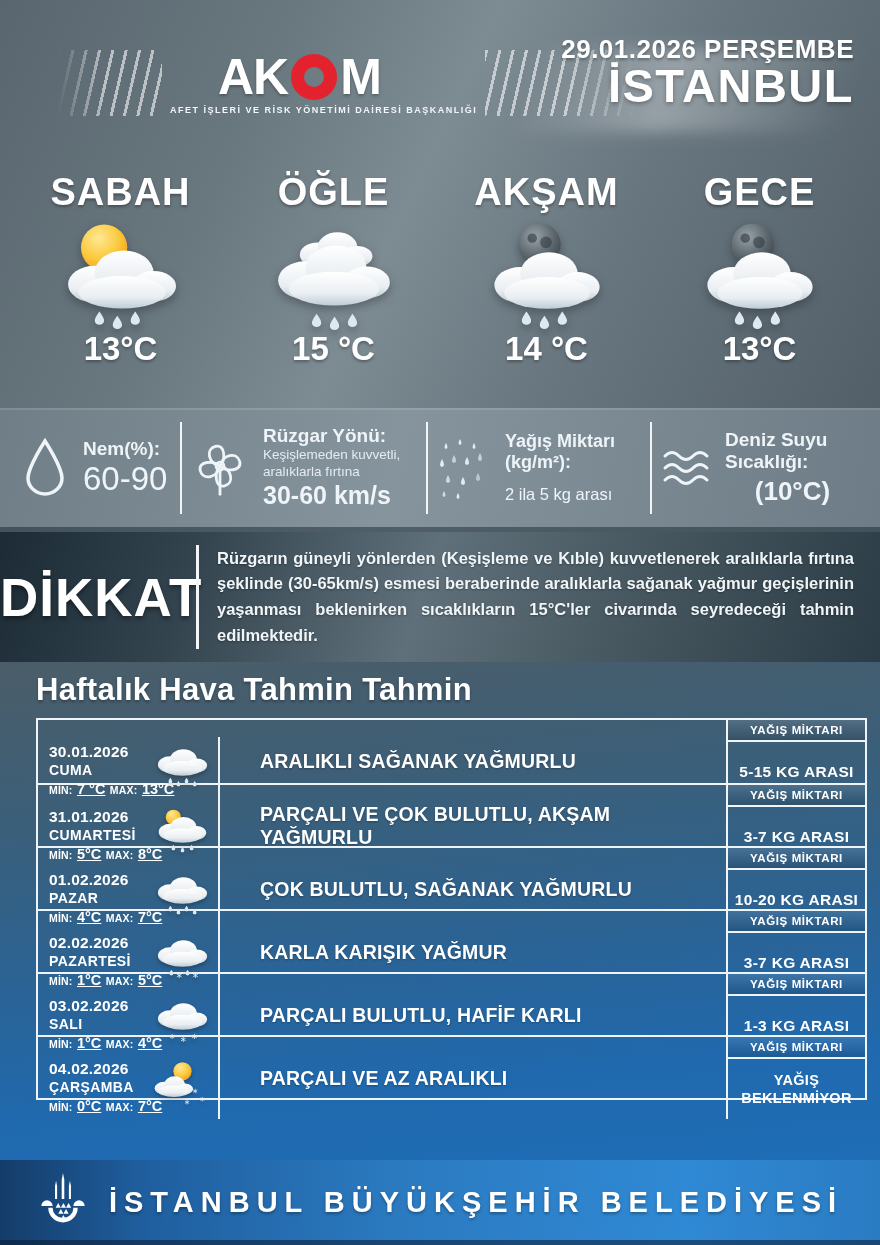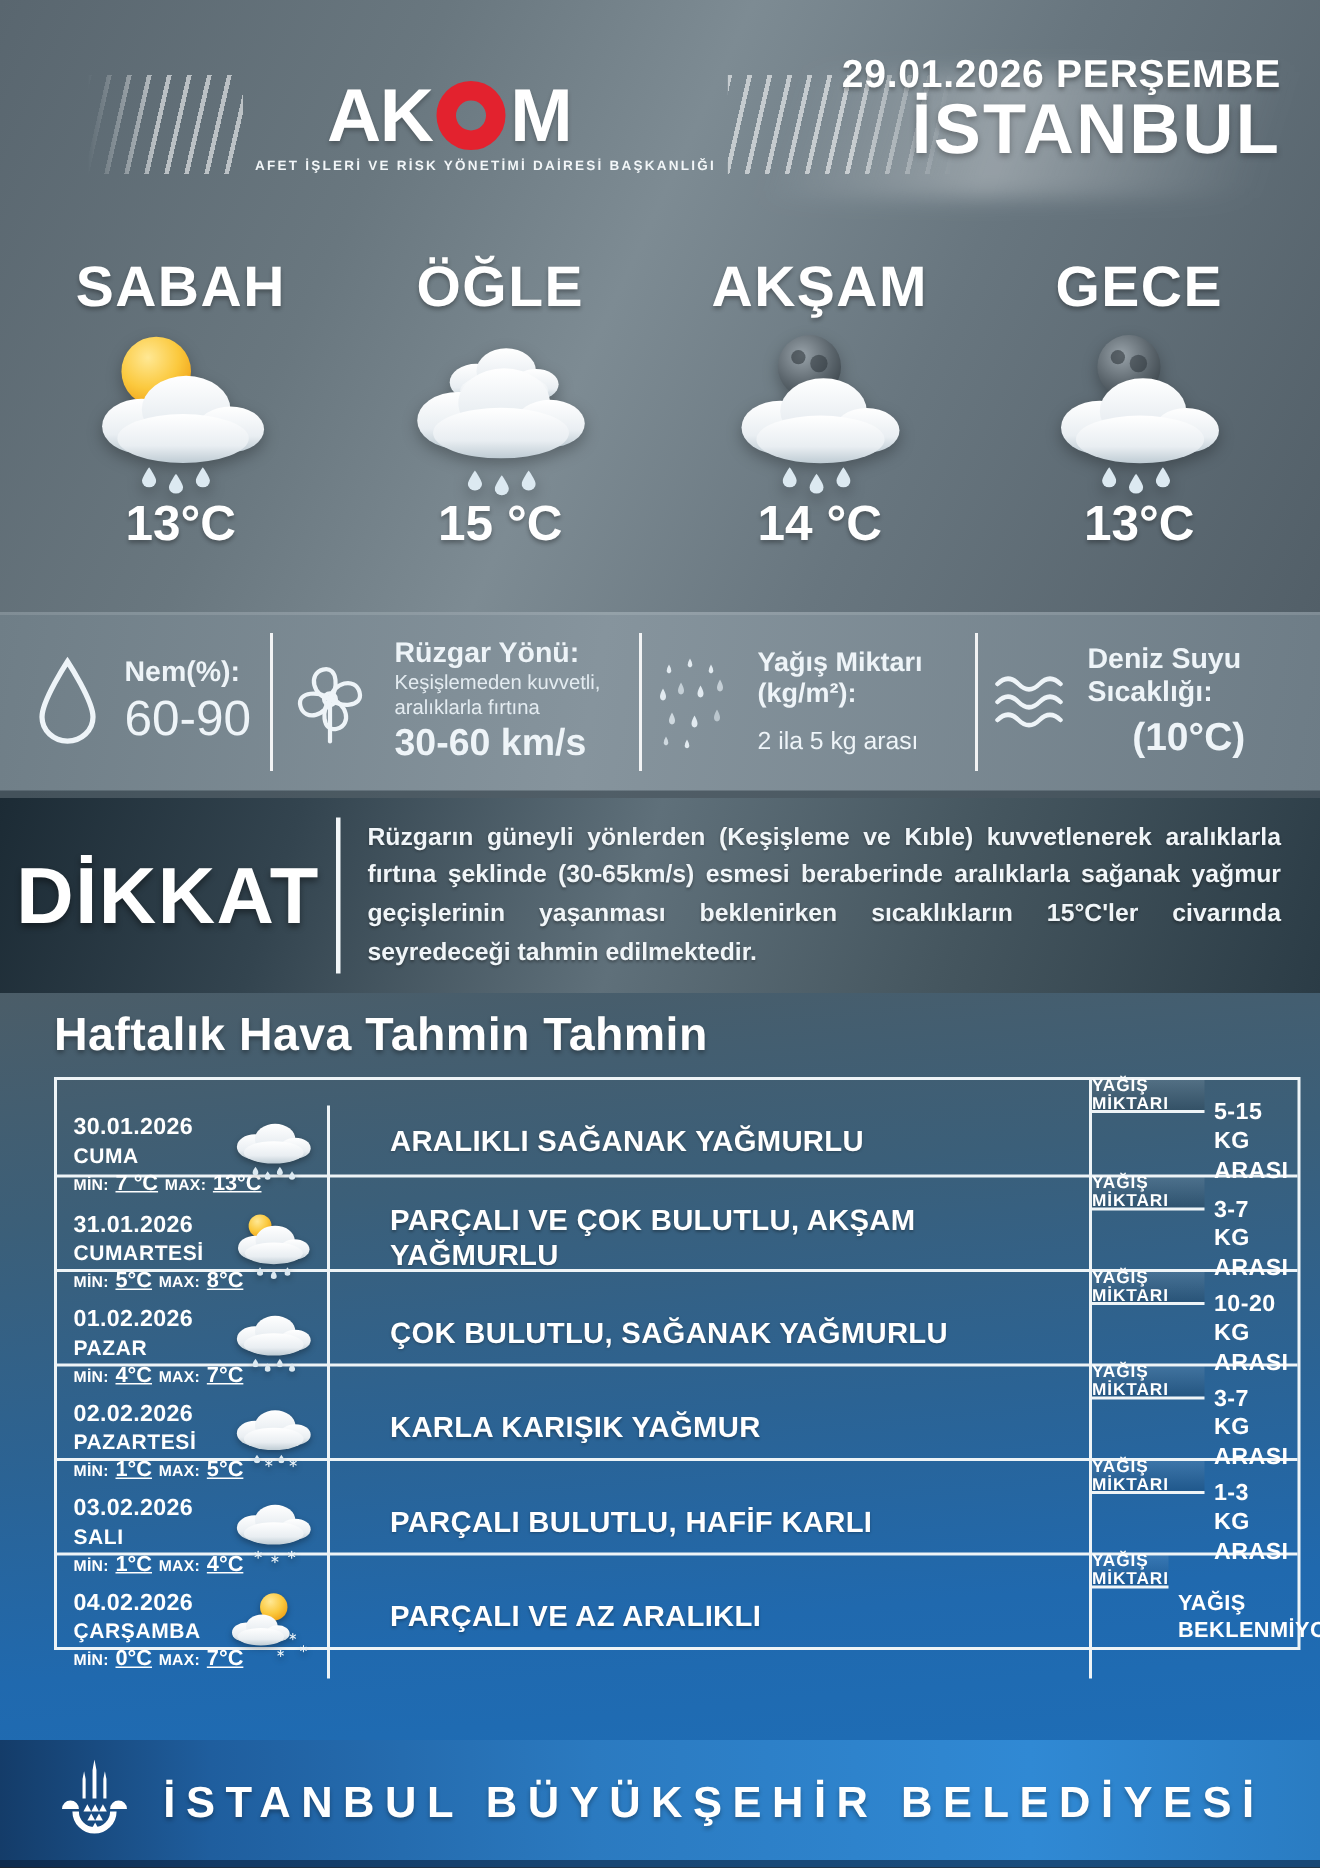--- a/index.html
+++ b/index.html
@@ -53,21 +53,21 @@
   .stat-desc { font-size:13.5px; font-weight:400; line-height:1.25; max-width:172px; color:#e4ecf1; }
   .stat-value-big { font-size:33px; font-weight:500; }
   .stat-value-mid { font-size:25px; font-weight:600; margin-top:1px; }
   .stat-value-sm  { font-size:16.5px; font-weight:400; margin-top:12px; }
   .stat-value-center { font-size:26px; font-weight:600; text-align:center; margin-top:3px; }
   .stat-icon svg { display:block; }
 
   
   .alert { height:130px; display:flex; align-items:center;
     background:linear-gradient(108deg,#1c2b35 0%,#33444f 22%,#5f707a 48%,#45565f 72%,#2b3c46 100%); }
-  .alert-title { width:224px; text-align:center; font-size:53px; font-weight:900; letter-spacing:1px;
+  .alert-title { width:196px; text-align:center; font-size:53px; font-weight:900; letter-spacing:1px;
     text-shadow:0 3px 4px rgba(0,0,0,.4); }
   .alert-vdiv { width:3px; height:104px; background:#f2f6f8; flex:0 0 3px; }
   .alert-text { flex:1; padding:0 26px 0 18px; font-size:16.5px; font-weight:700; line-height:1.56;
     text-align:justify; color:#f0f5f8; text-shadow:0 1px 2px rgba(0,0,0,.35); }
 
   
   .weekly { height:498px; padding-top:8px;
     background:linear-gradient(175deg,#4b5d68 0%,#3b5f79 28%,#2b6394 56%,#2069ae 80%,#1e6db6 100%); }
   .weekly-title { margin:2px 0 10px 36px; font-size:31px; font-weight:800; letter-spacing:.3px;
     text-shadow:0 2px 3px rgba(0,0,0,.3); }
@@ -77,25 +77,25 @@
   .daycell { position:relative; border-right:2px solid #eef4f7; padding:6px 6px 4px 11px;margin-top:17px; }
   .row-date { font-size:15.5px; font-weight:600; letter-spacing:.2px; }
   .row-day  { font-size:14px;  font-weight:700; margin-top:1px; letter-spacing:.4px; }
   .row-minmax { margin-top:2px; font-weight:700; white-space:nowrap; }
   .mm-label { font-size:10.5px; letter-spacing:.2px; }
   .mm-value { font-size:14.5px;text-decoration:underline; }
   .row-icon { position:absolute; right:3px; top:4px; width:66px; height:55px; }
   .row-icon svg { width:100%; height:100%; filter:drop-shadow(0 2px 2px rgba(0,0,0,.3)); }
   .fcell { display:flex; align-items:center; padding-left:40px; }
   .forecast { font-size:19.5px; font-weight:700; letter-spacing:.2px; text-shadow:0 1px 2px rgba(0,0,0,.3); }
-  .raincol { display:flex; flex-direction:row; border-left:2px solid #eef4f7; }
+  .raincol { display:flex; flex-direction:column; border-left:2px solid #eef4f7; }
   .rain-head { height:22px; display:flex; align-items:center; justify-content:center;
     border-bottom:2px solid #eef4f7; font-size:11.5px; font-weight:800; letter-spacing:.6px;
     background:linear-gradient(180deg,rgba(255,255,255,.10),rgba(0,0,0,.14)); }
-  .rain-val { flex:1; display:flex; align-items:center; justify-content:center; 
+  .rain-val { flex:1; display:flex; align-items:center; justify-content:center; text-align:center;
     font-size:15.5px; font-weight:600; letter-spacing:.3px; line-height:1.25; padding:0 6px; }
 
   
   .footer { position:relative; height:85px; display:flex; align-items:center; justify-content:center; gap:20px;
     background:linear-gradient(90deg,#143c69 0%,#1f5e9e 16%,#2b7ac0 45%,#3089d4 78%,#2a7cc2 100%); }
   .footer::after { content:""; position:absolute; left:0; right:0; bottom:0; height:5px; background:rgba(9,28,52,.55); }
   .footer-org { font-size:29px; font-weight:800; letter-spacing:7px; text-shadow:0 2px 3px rgba(0,0,0,.3); }
   .ibb { width:52px; height:60px; }
 </style>
 </head>

